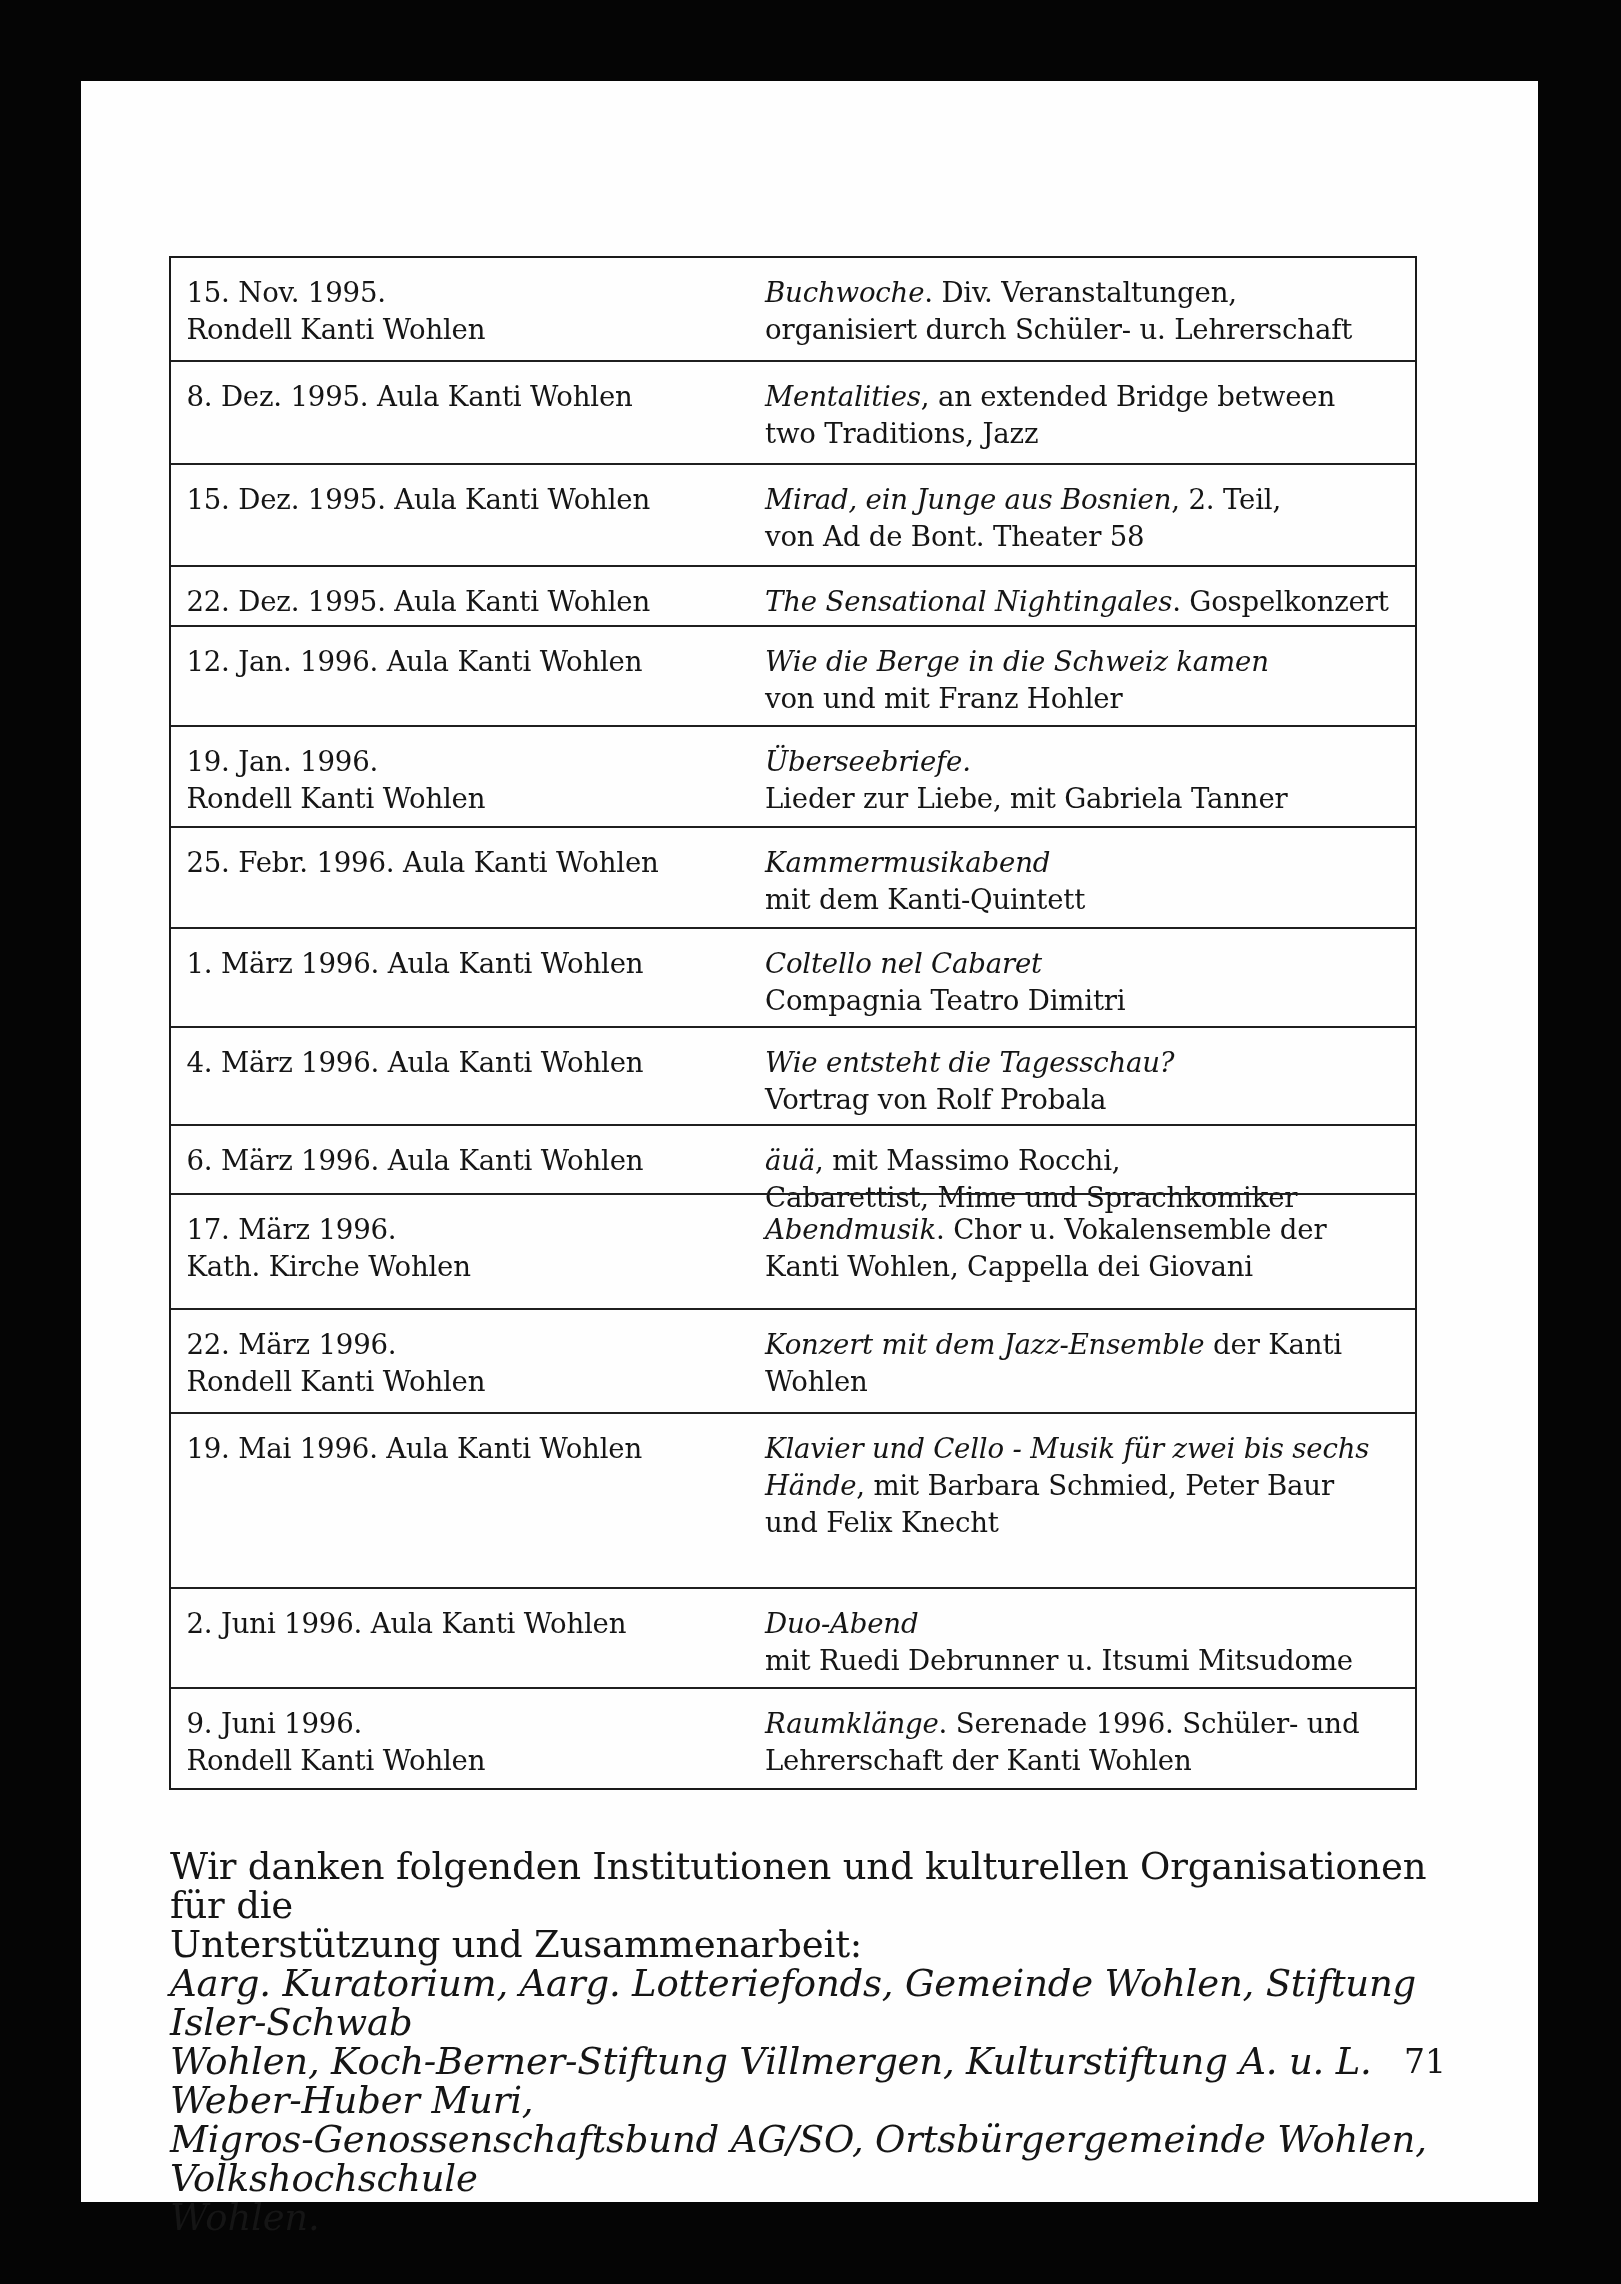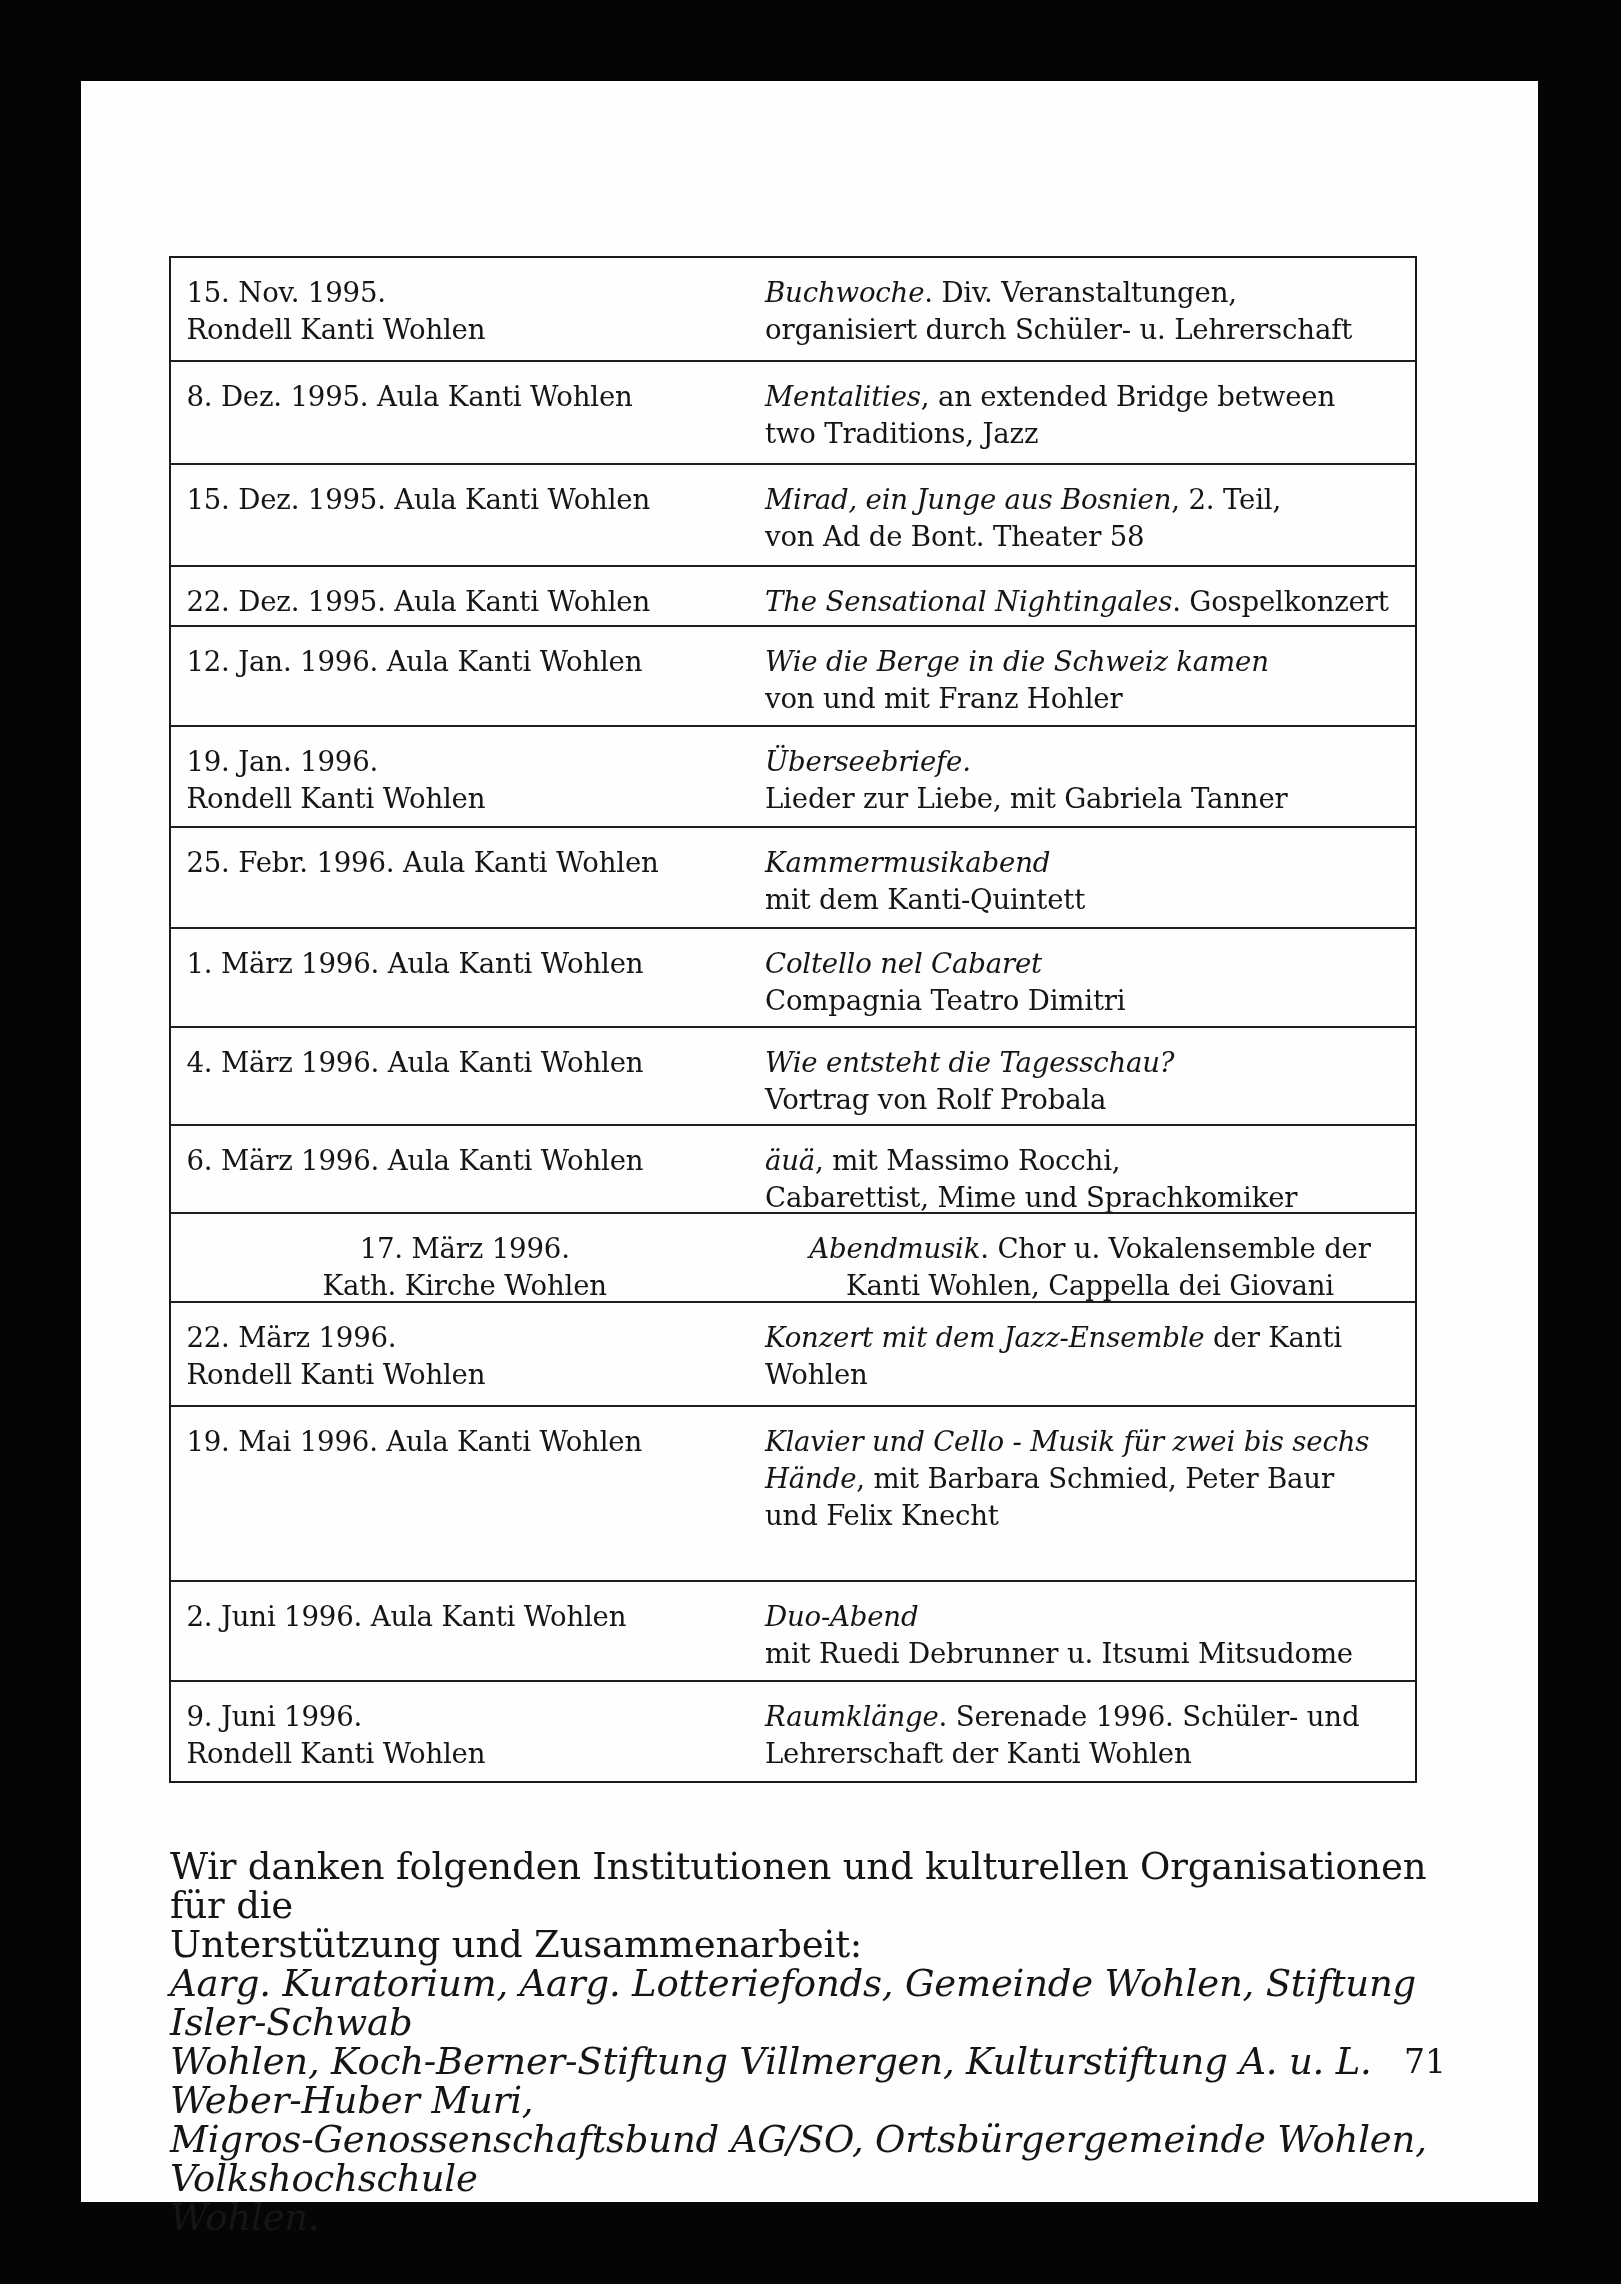--- a/index.html
+++ b/index.html
@@ -160,30 +160,30 @@
       </div>
       <div class="row" style="height: 98px;">
         <div class="cell cell-date">
           <span class="line">4. März 1996. Aula Kanti Wohlen</span>
         </div>
         <div class="cell cell-event">
           <span class="line"><span class="ital">Wie entsteht die Tagesschau?</span></span>
           <span class="line"><span>Vortrag von Rolf Probala</span></span>
         </div>
       </div>
-      <div class="row" style="height: 88px;">
+      <div class="row" style="height: 69px;">
         <div class="cell cell-date">
           <span class="line">6. März 1996. Aula Kanti Wohlen</span>
         </div>
         <div class="cell cell-event">
           <span class="line"><span class="ital">äuä</span><span>, mit Massimo Rocchi,</span></span>
           <span class="line"><span>Cabarettist, Mime und Sprachkomiker</span></span>
         </div>
       </div>
-      <div class="row" style="height: 89px; text-align: center;">
+      <div class="row" style="height: 115px;">
         <div class="cell cell-date">
           <span class="line">17. März 1996.</span>
           <span class="line">Kath. Kirche Wohlen</span>
         </div>
         <div class="cell cell-event">
           <span class="line"><span class="ital">Abendmusik</span><span>. Chor u. Vokalensemble der</span></span>
           <span class="line"><span>Kanti Wohlen, Cappella dei Giovani</span></span>
         </div>
       </div>
       <div class="row" style="height: 104px;">

